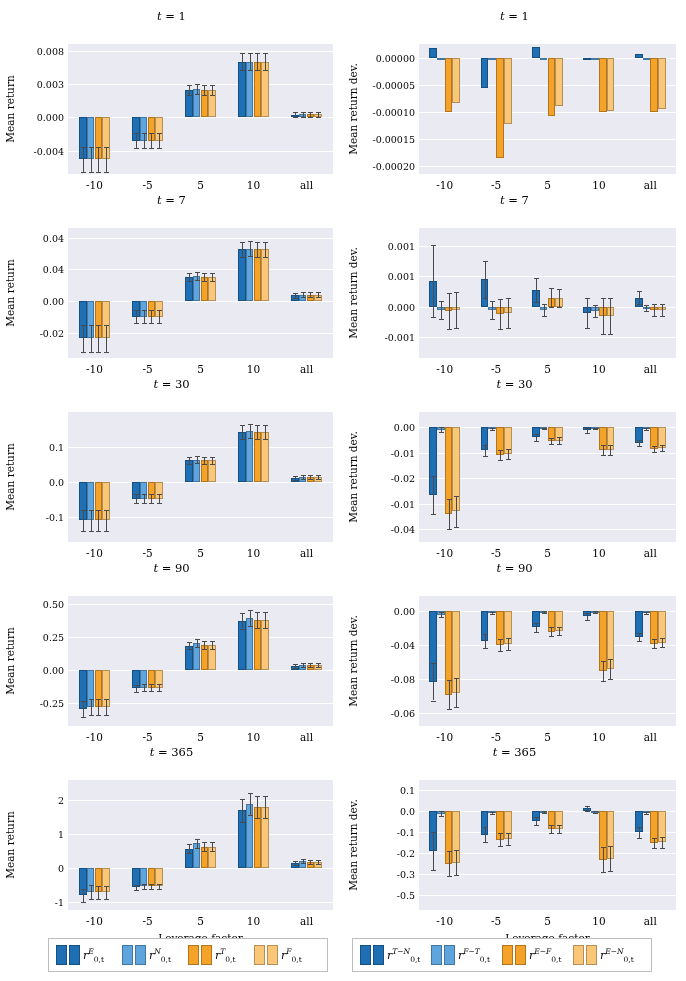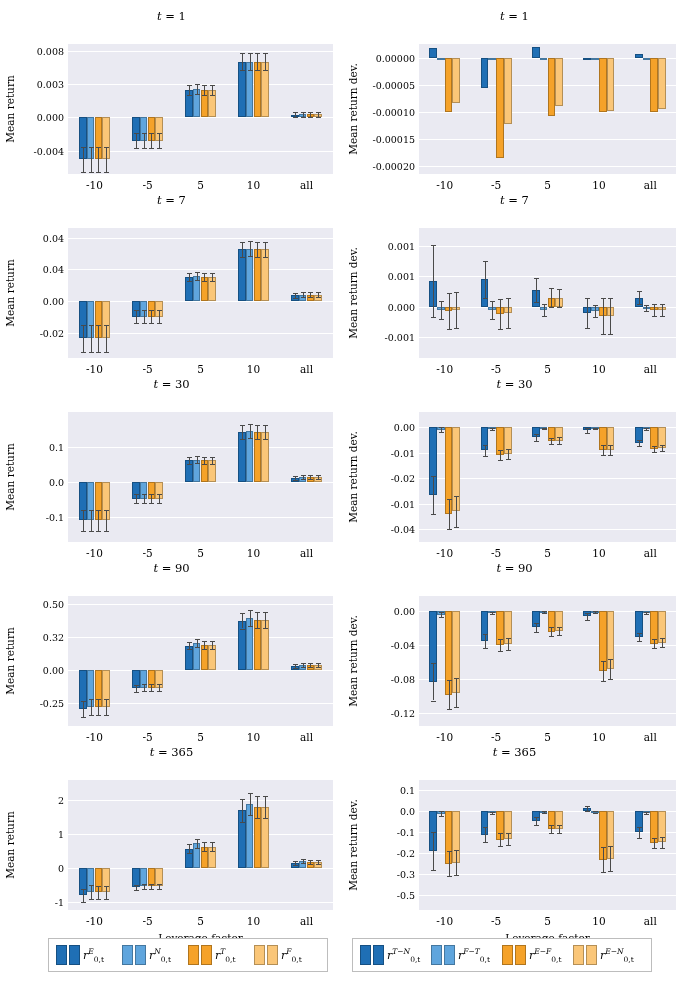--- a/index.html
+++ b/index.html
@@ -720,21 +720,21 @@
           <div class="err" style="left: 242.475px; top: 66.9898px; height: 3.97959px; background: rgb(74, 74, 74);"></div>
           <div class="errcap" style="left: 240.475px; width: 5px; top: 66.9898px; background: rgb(74, 74, 74);"></div>
           <div class="errcap" style="left: 240.475px; width: 5px; top: 70.9694px; background: rgb(74, 74, 74);"></div>
           <div class="bar" style="left: 246.45px; width: 7.95px; top: 68.9796px; height: 5.30612px; background: rgb(250, 198, 120); border-color: rgb(180, 143, 86);"></div>
           <div class="err" style="left: 250.425px; top: 66.9898px; height: 3.97959px; background: rgb(74, 74, 74);"></div>
           <div class="errcap" style="left: 248.425px; width: 5px; top: 66.9898px; background: rgb(74, 74, 74);"></div>
           <div class="errcap" style="left: 248.425px; width: 5px; top: 70.9694px; background: rgb(74, 74, 74);"></div>
         </div>
         <div class="ytick" style="top: 127.449px; right: 279px; position: absolute;">-0.25</div>
         <div class="ytick" style="top: 94.2857px; right: 279px; position: absolute;">0.00</div>
-        <div class="ytick" style="top: 61.1224px; right: 279px; position: absolute;">0.32</div>
+        <div class="ytick" style="top: 61.1224px; right: 279px; position: absolute;">0.25</div>
         <div class="ytick" style="top: 27.9592px; right: 279px; position: absolute;">0.50</div>
         <div class="xtick" style="left: 94.5px; top: 155px;">-10</div>
         <div class="xtick" style="left: 147.5px; top: 155px;">-5</div>
         <div class="xtick" style="left: 200.5px; top: 155px;">5</div>
         <div class="xtick" style="left: 253.5px; top: 155px;">10</div>
         <div class="xtick" style="left: 306.5px; top: 155px;">all</div>
       </div>
     </div>
     <div class="panel right" style="left: 343px; top: 560px; width: 343px;">
       <div class="ptitle"><i>t</i> = 90</div>
@@ -822,21 +822,21 @@
           <div class="errcap" style="left: 225.445px; width: 5px; top: 17.8431px; background: rgb(74, 74, 74);"></div>
           <div class="bar" style="left: 231.3px; width: 7.71px; top: 15.2941px; height: 32.2876px; background: rgb(245, 162, 41); border-color: rgb(176, 117, 30);"></div>
           <div class="err" style="left: 235.155px; top: 43.3333px; height: 8.49673px; background: rgb(74, 74, 74);"></div>
           <div class="errcap" style="left: 233.155px; width: 5px; top: 43.3333px; background: rgb(74, 74, 74);"></div>
           <div class="errcap" style="left: 233.155px; width: 5px; top: 51.8301px; background: rgb(74, 74, 74);"></div>
           <div class="bar" style="left: 239.01px; width: 7.71px; top: 15.2941px; height: 31.4379px; background: rgb(250, 198, 120); border-color: rgb(180, 143, 86);"></div>
           <div class="err" style="left: 242.865px; top: 42.4837px; height: 8.49673px; background: rgb(74, 74, 74);"></div>
           <div class="errcap" style="left: 240.865px; width: 5px; top: 42.4837px; background: rgb(74, 74, 74);"></div>
           <div class="errcap" style="left: 240.865px; width: 5px; top: 50.9804px; background: rgb(74, 74, 74);"></div>
         </div>
-        <div class="ytick" style="top: 137.255px; right: 271px; position: absolute;">-0.12</div>
+        <div class="ytick" style="top: 137.255px; right: 271px; position: absolute;">-0.06</div>
         <div class="ytick" style="top: 103.268px; right: 271px; position: absolute;">-0.08</div>
         <div class="ytick" style="top: 69.281px; right: 271px; position: absolute;">-0.04</div>
         <div class="ytick" style="top: 35.2941px; right: 271px; position: absolute;">0.00</div>
         <div class="xtick" style="left: 101.7px; top: 155px;">-10</div>
         <div class="xtick" style="left: 153.1px; top: 155px;">-5</div>
         <div class="xtick" style="left: 204.5px; top: 155px;">5</div>
         <div class="xtick" style="left: 255.9px; top: 155px;">10</div>
         <div class="xtick" style="left: 307.3px; top: 155px;">all</div>
       </div>
     </div>

